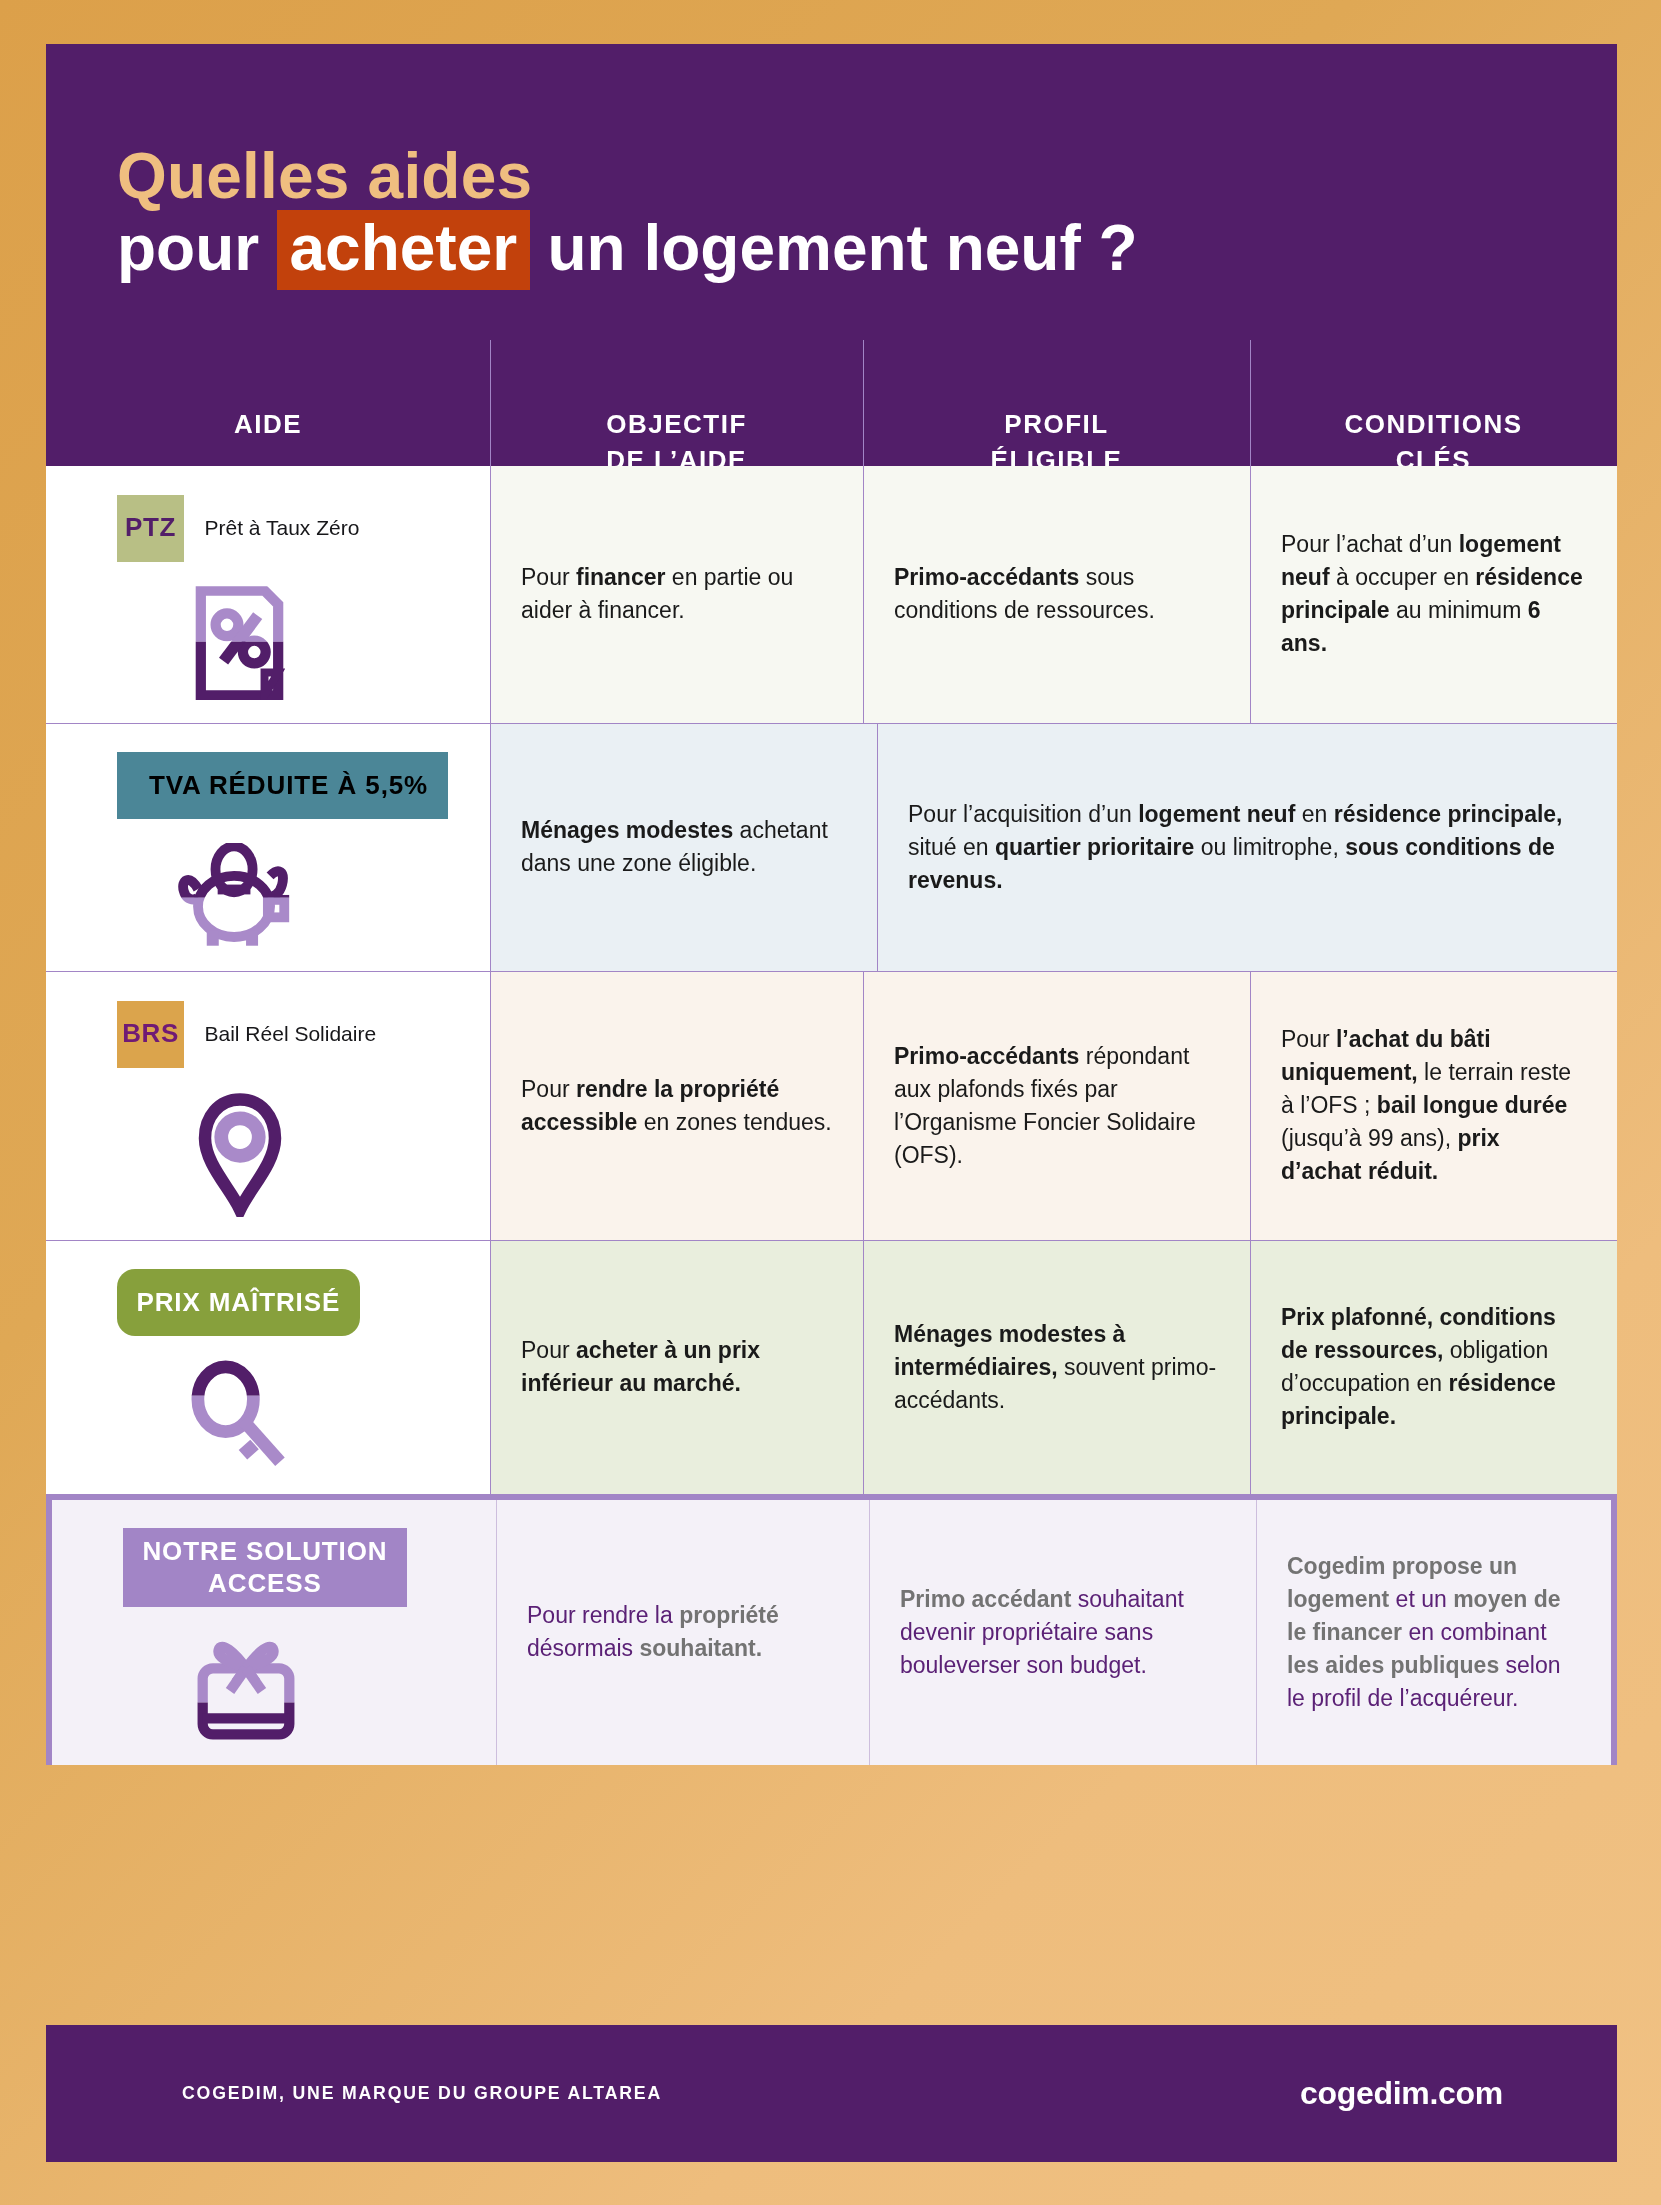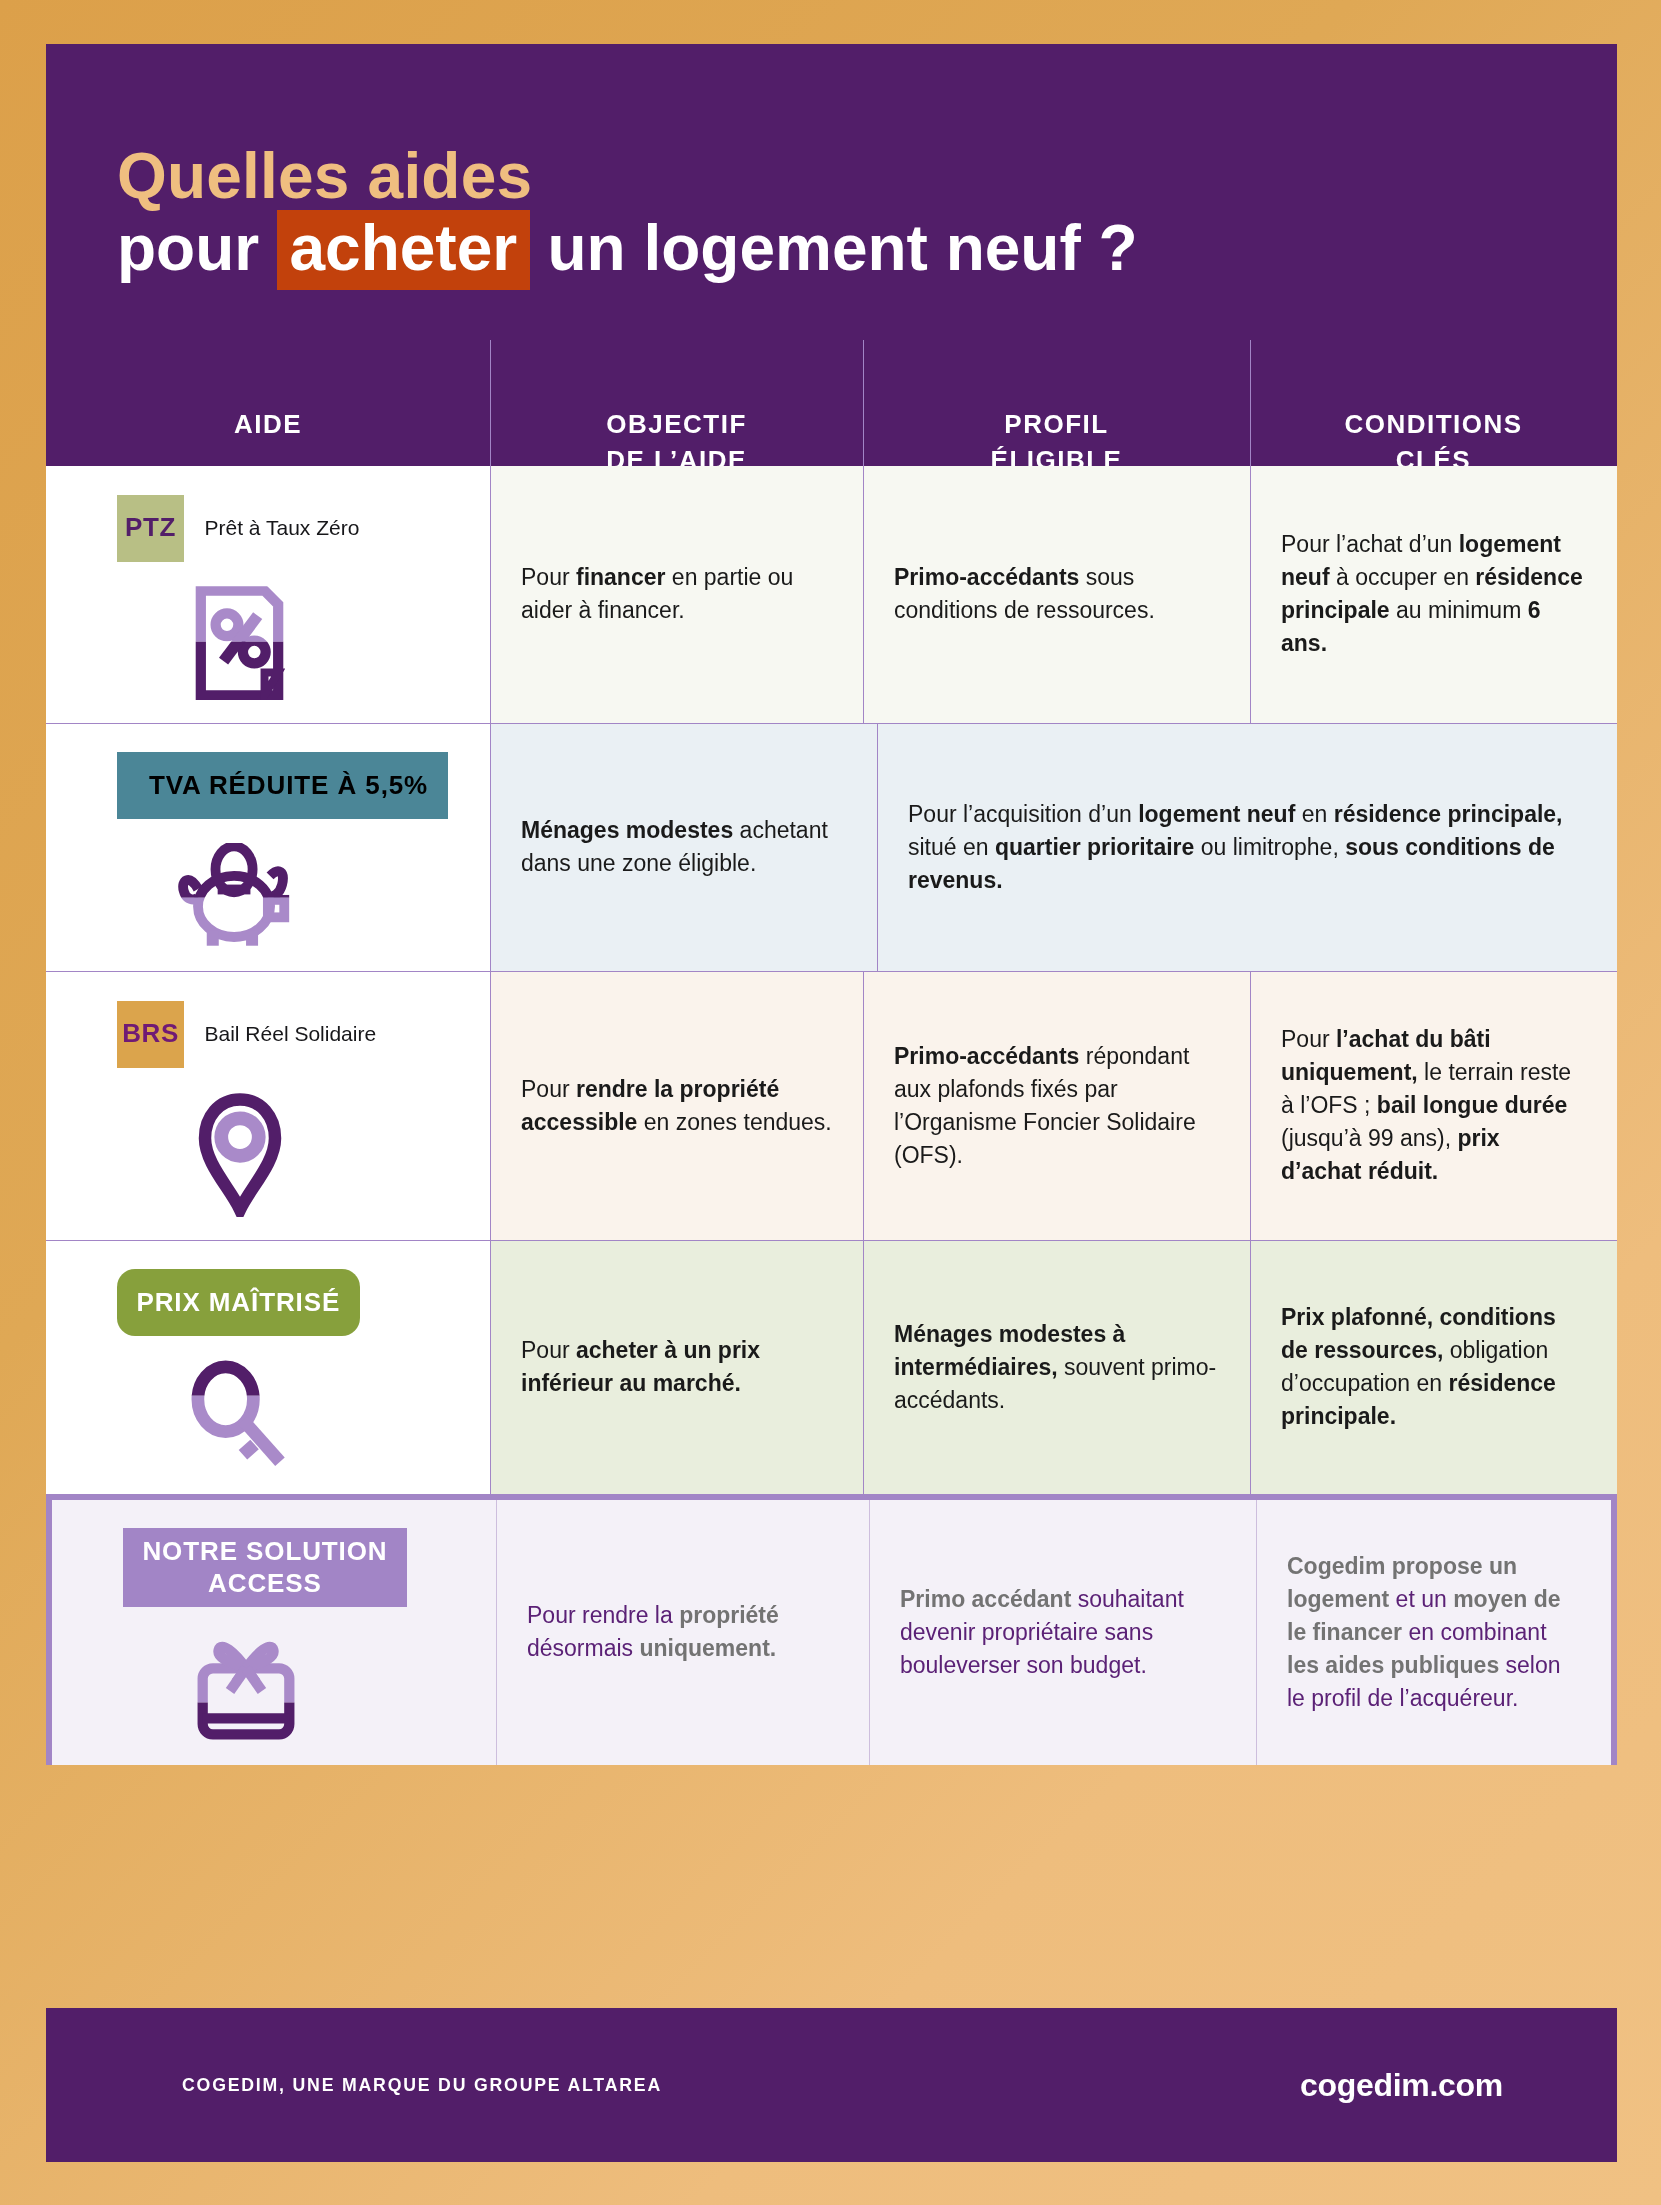--- a/index.html
+++ b/index.html
@@ -180,21 +180,21 @@
     margin-top:-1.1px;
   }
   .row-hl .aide{background:#f4f1f8;}
   .row-hl .txt{background:#f4f1f8;color:#5b2176;}
   .row-hl .txt b{color:#737373;}
   .row-hl .cell + .cell::before{background:#cdbedd;}
 
   
   .footer{
     flex:none;
-    height:154px;
+    height:137px;
     background:#521e69;
     display:flex;
     align-items:center;
     justify-content:space-between;
     padding:0 114px 0 136px;
     margin-top:16px;
   }
   .footer-left{
     color:#ffffff;
     font-size:17.7px;
@@ -407,21 +407,21 @@
         <line x1="50" y1="32" x2="64" y2="52" stroke="#a98ac9" stroke-width="9"></line>
       </g>
       <g clip-path="url(#cpH)">
         <rect x="12" y="32" width="76" height="58" rx="9" fill="none" stroke="#521e69" stroke-width="9"></rect>
         <line x1="12" y1="76" x2="88" y2="76" stroke="#521e69" stroke-width="9"></line>
       </g>
     </svg>
           </div>
         </div>
         <div class="cell txt c2">
-          <p><span>Pour rendre la </span><b>propriété</b><span> désormais </span><b>uniquement.</b></p>
+          <p><span>Pour rendre la </span><b>propriété</b><span> désormais </span><b>souhaitant.</b></p>
         </div>
         <div class="cell txt c3">
           <p><b>Primo accédant</b><span> souhaitant devenir propriétaire sans bouleverser son budget.</span></p>
         </div>
         <div class="cell txt c4">
           <p><b>Cogedim propose un logement</b><span> et un </span><b>moyen de le financer</b><span> en combinant </span><b>les aides publiques</b><span> selon le profil de l’acquéreur.</span></p>
         </div>
       </div>
     </div>
 

